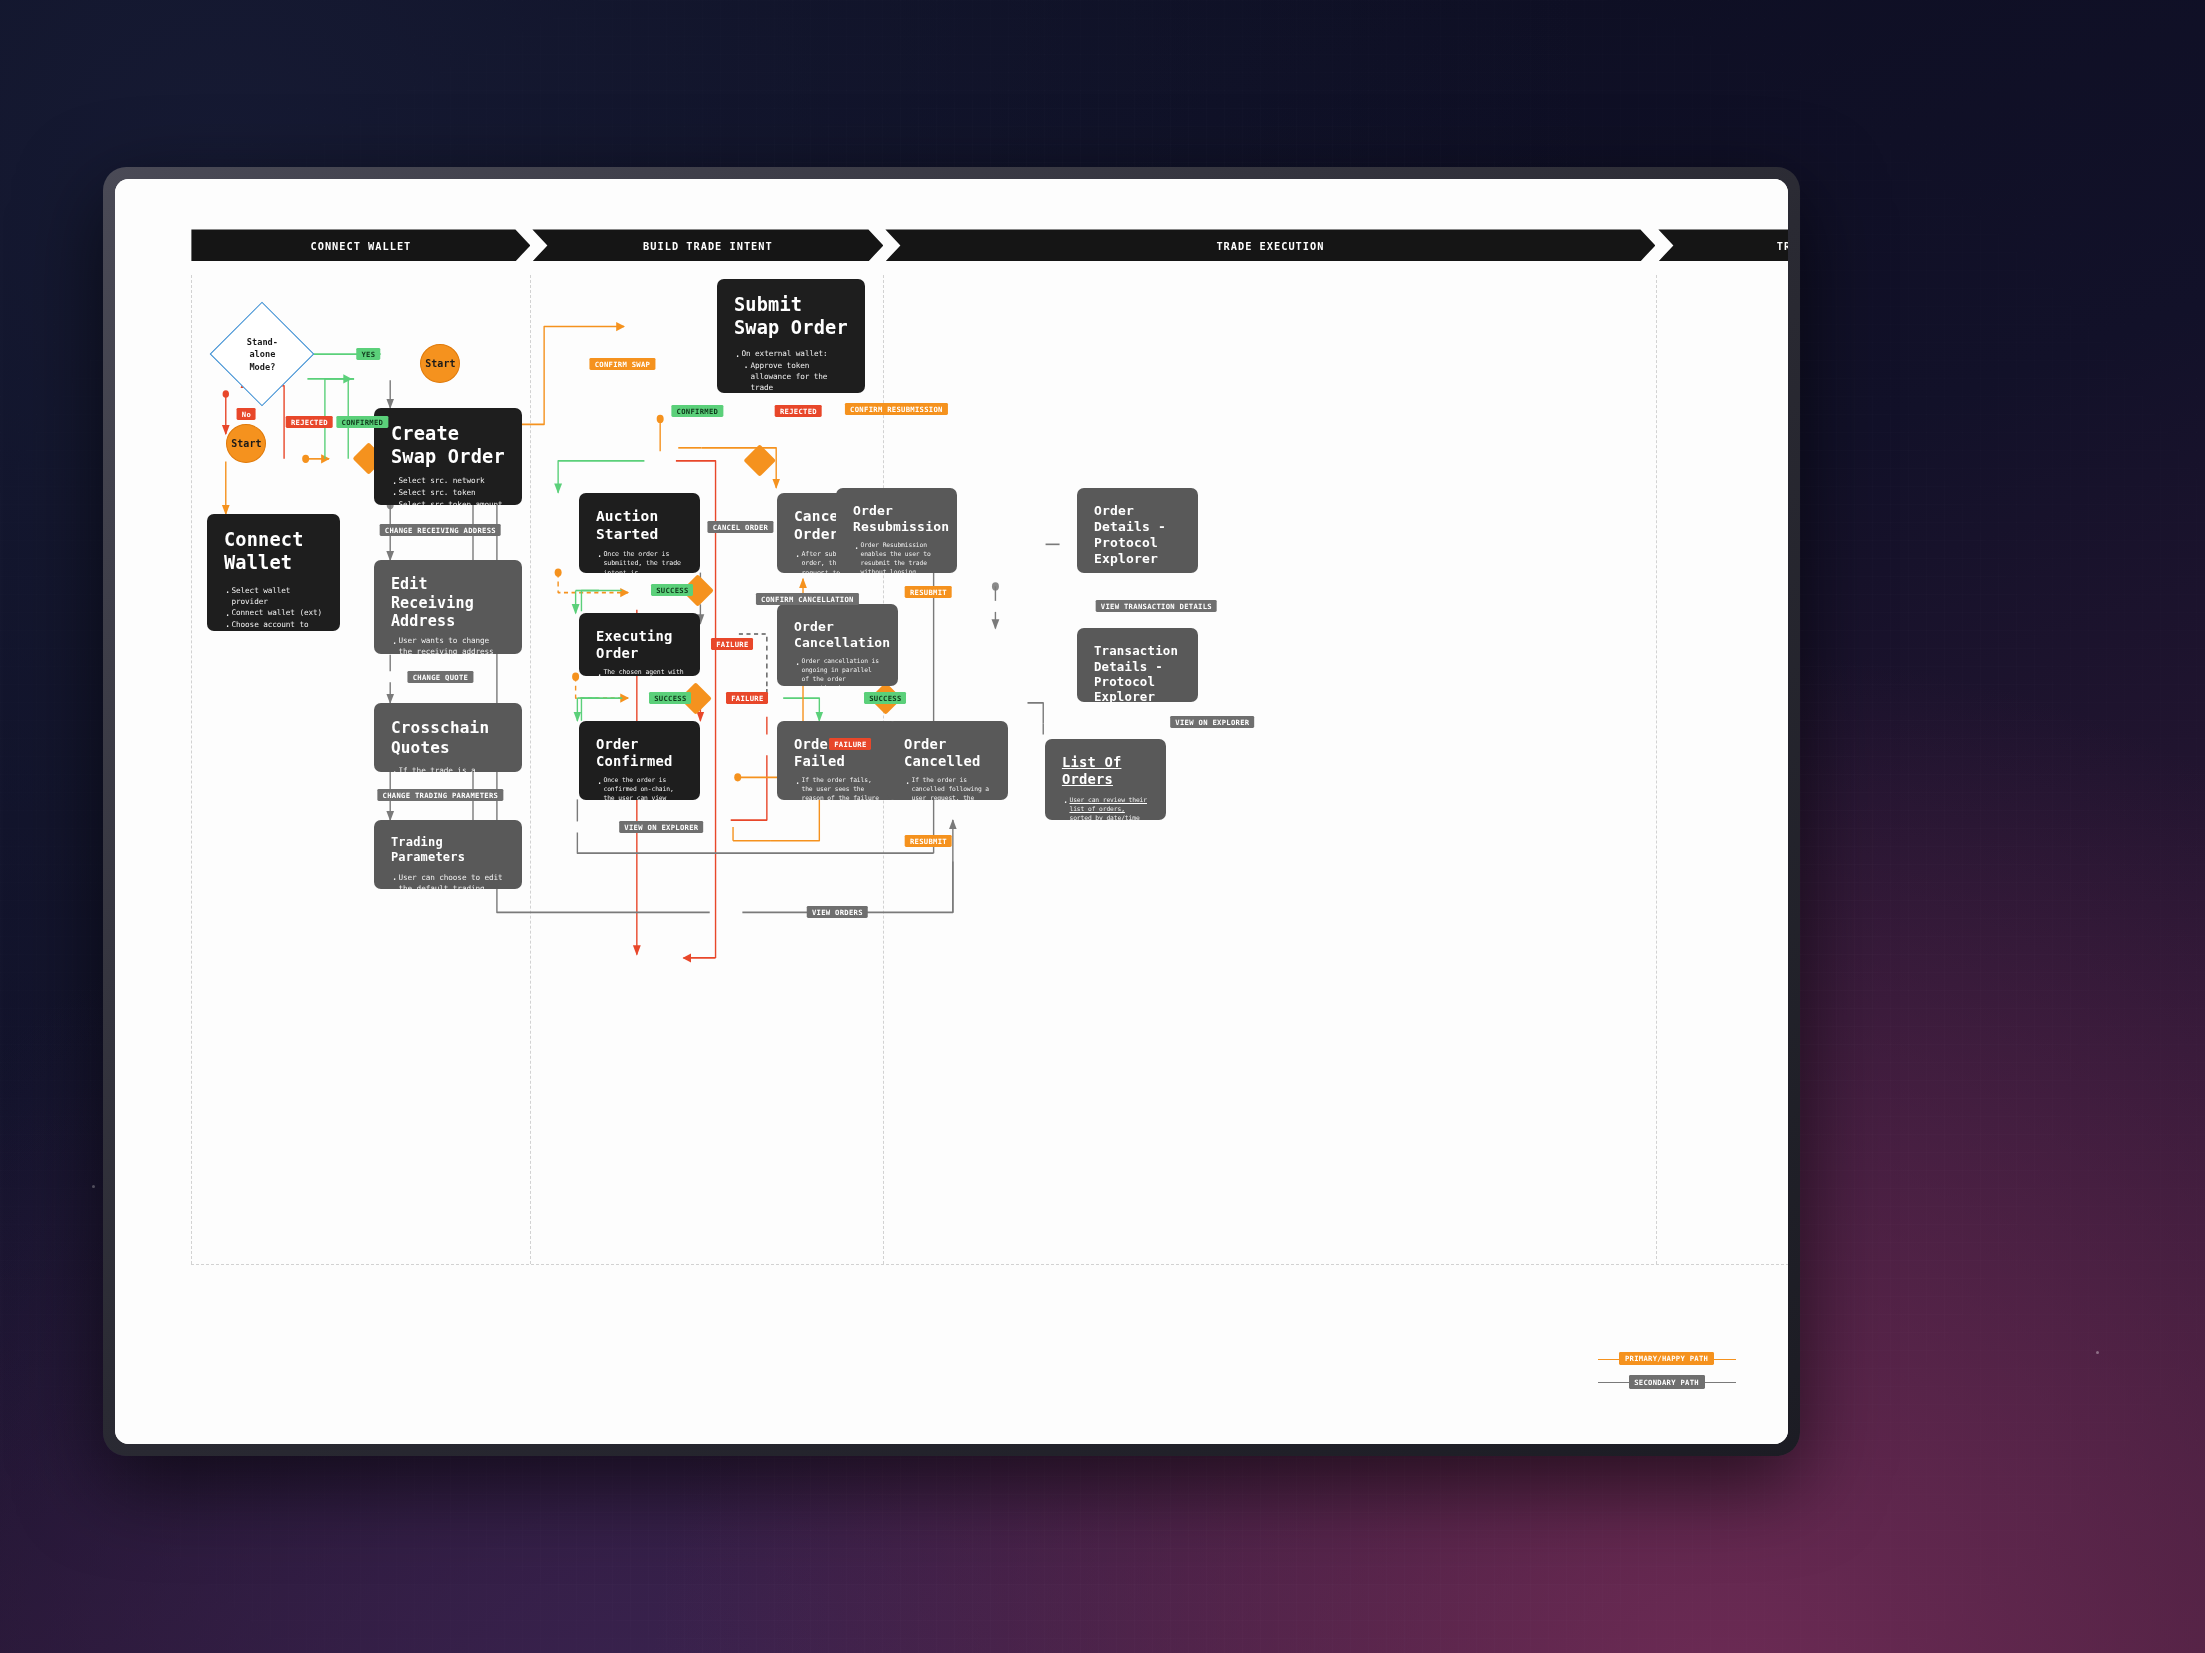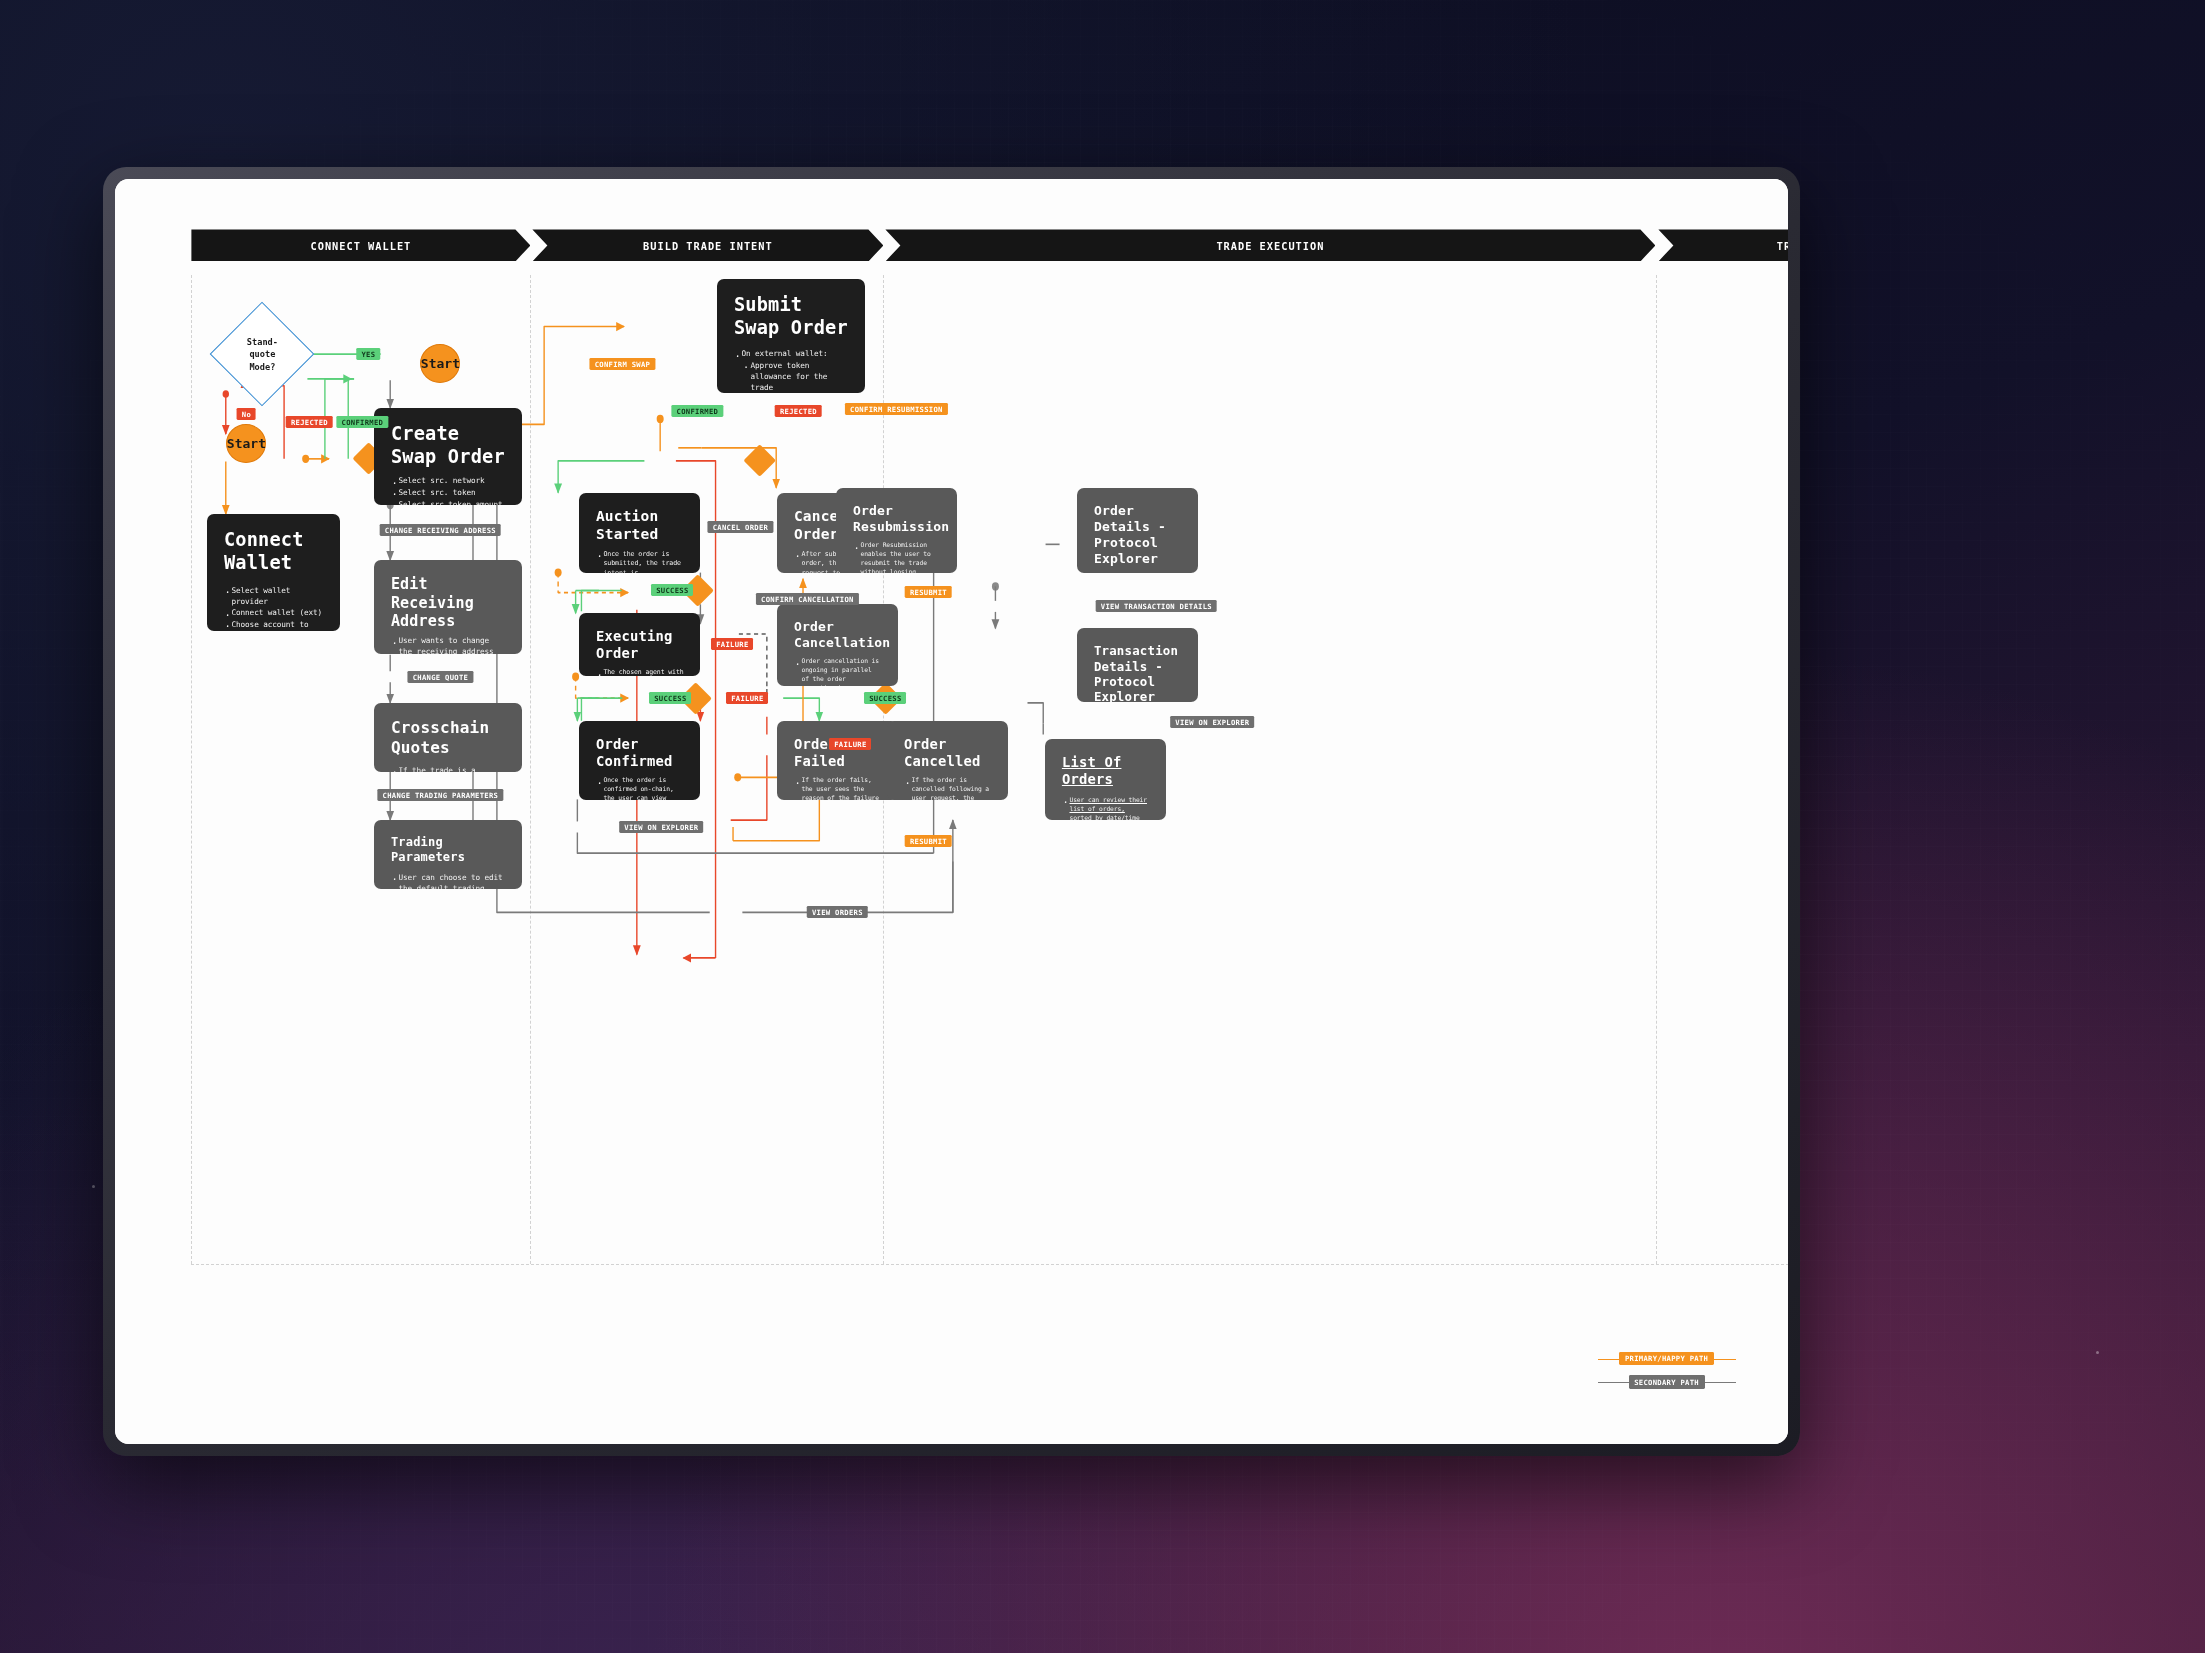--- a/index.html
+++ b/index.html
@@ -115,21 +115,21 @@
   .node li.sub { padding-left: 16.5px; }
   .node li.sub::before { left: 9px; }
 
   
   .oval {
     position: absolute;
     background: #f5921e;
     border: 1.4px solid #e07a0a;
     border-radius: 50%;
     display: flex; align-items: center; justify-content: center;
-    color: #1a1a1a; font-size: 13px; font-weight: 700;
+    color: #1a1a1a; font-size: 10px; font-weight: 700;
   }
   .diamond {
     position: absolute;
     display: flex; align-items: center; justify-content: center;
   }
   .diamond .shape {
     position: absolute; inset: 0;
     background: #fff;
     border: 1.4px solid #2f87d0;
     transform: rotate(45deg);
@@ -349,21 +349,21 @@
           <path d="M 1076 1064 L 1437 1064 L 1437 930" stroke="#7a7a7a" stroke-linejoin="round" marker-end="url(#ar-gy)"></path>
           <path d="M 1437 1064 L 1437 990" stroke="#7a7a7a"></path>
 
           <path d="M 1596 530 L 1620 530" stroke="#7a7a7a"></path>
         </g>
       </svg>
 
       <div class="diamond" style="left:110px; top:138px; width:74px; height:74px;">
         <div class="shape"></div>
         <div class="txt">Stand-
-quote
+alone
 Mode?</div>
       </div>
 
       <div class="oval" style="left:305px; top:165px; width:40px; height:39px;">
         <span>Start</span>
       </div>
 
       <div class="oval" style="left:111px; top:245px; width:40px; height:39px;">
         <span>Start</span>
       </div>

